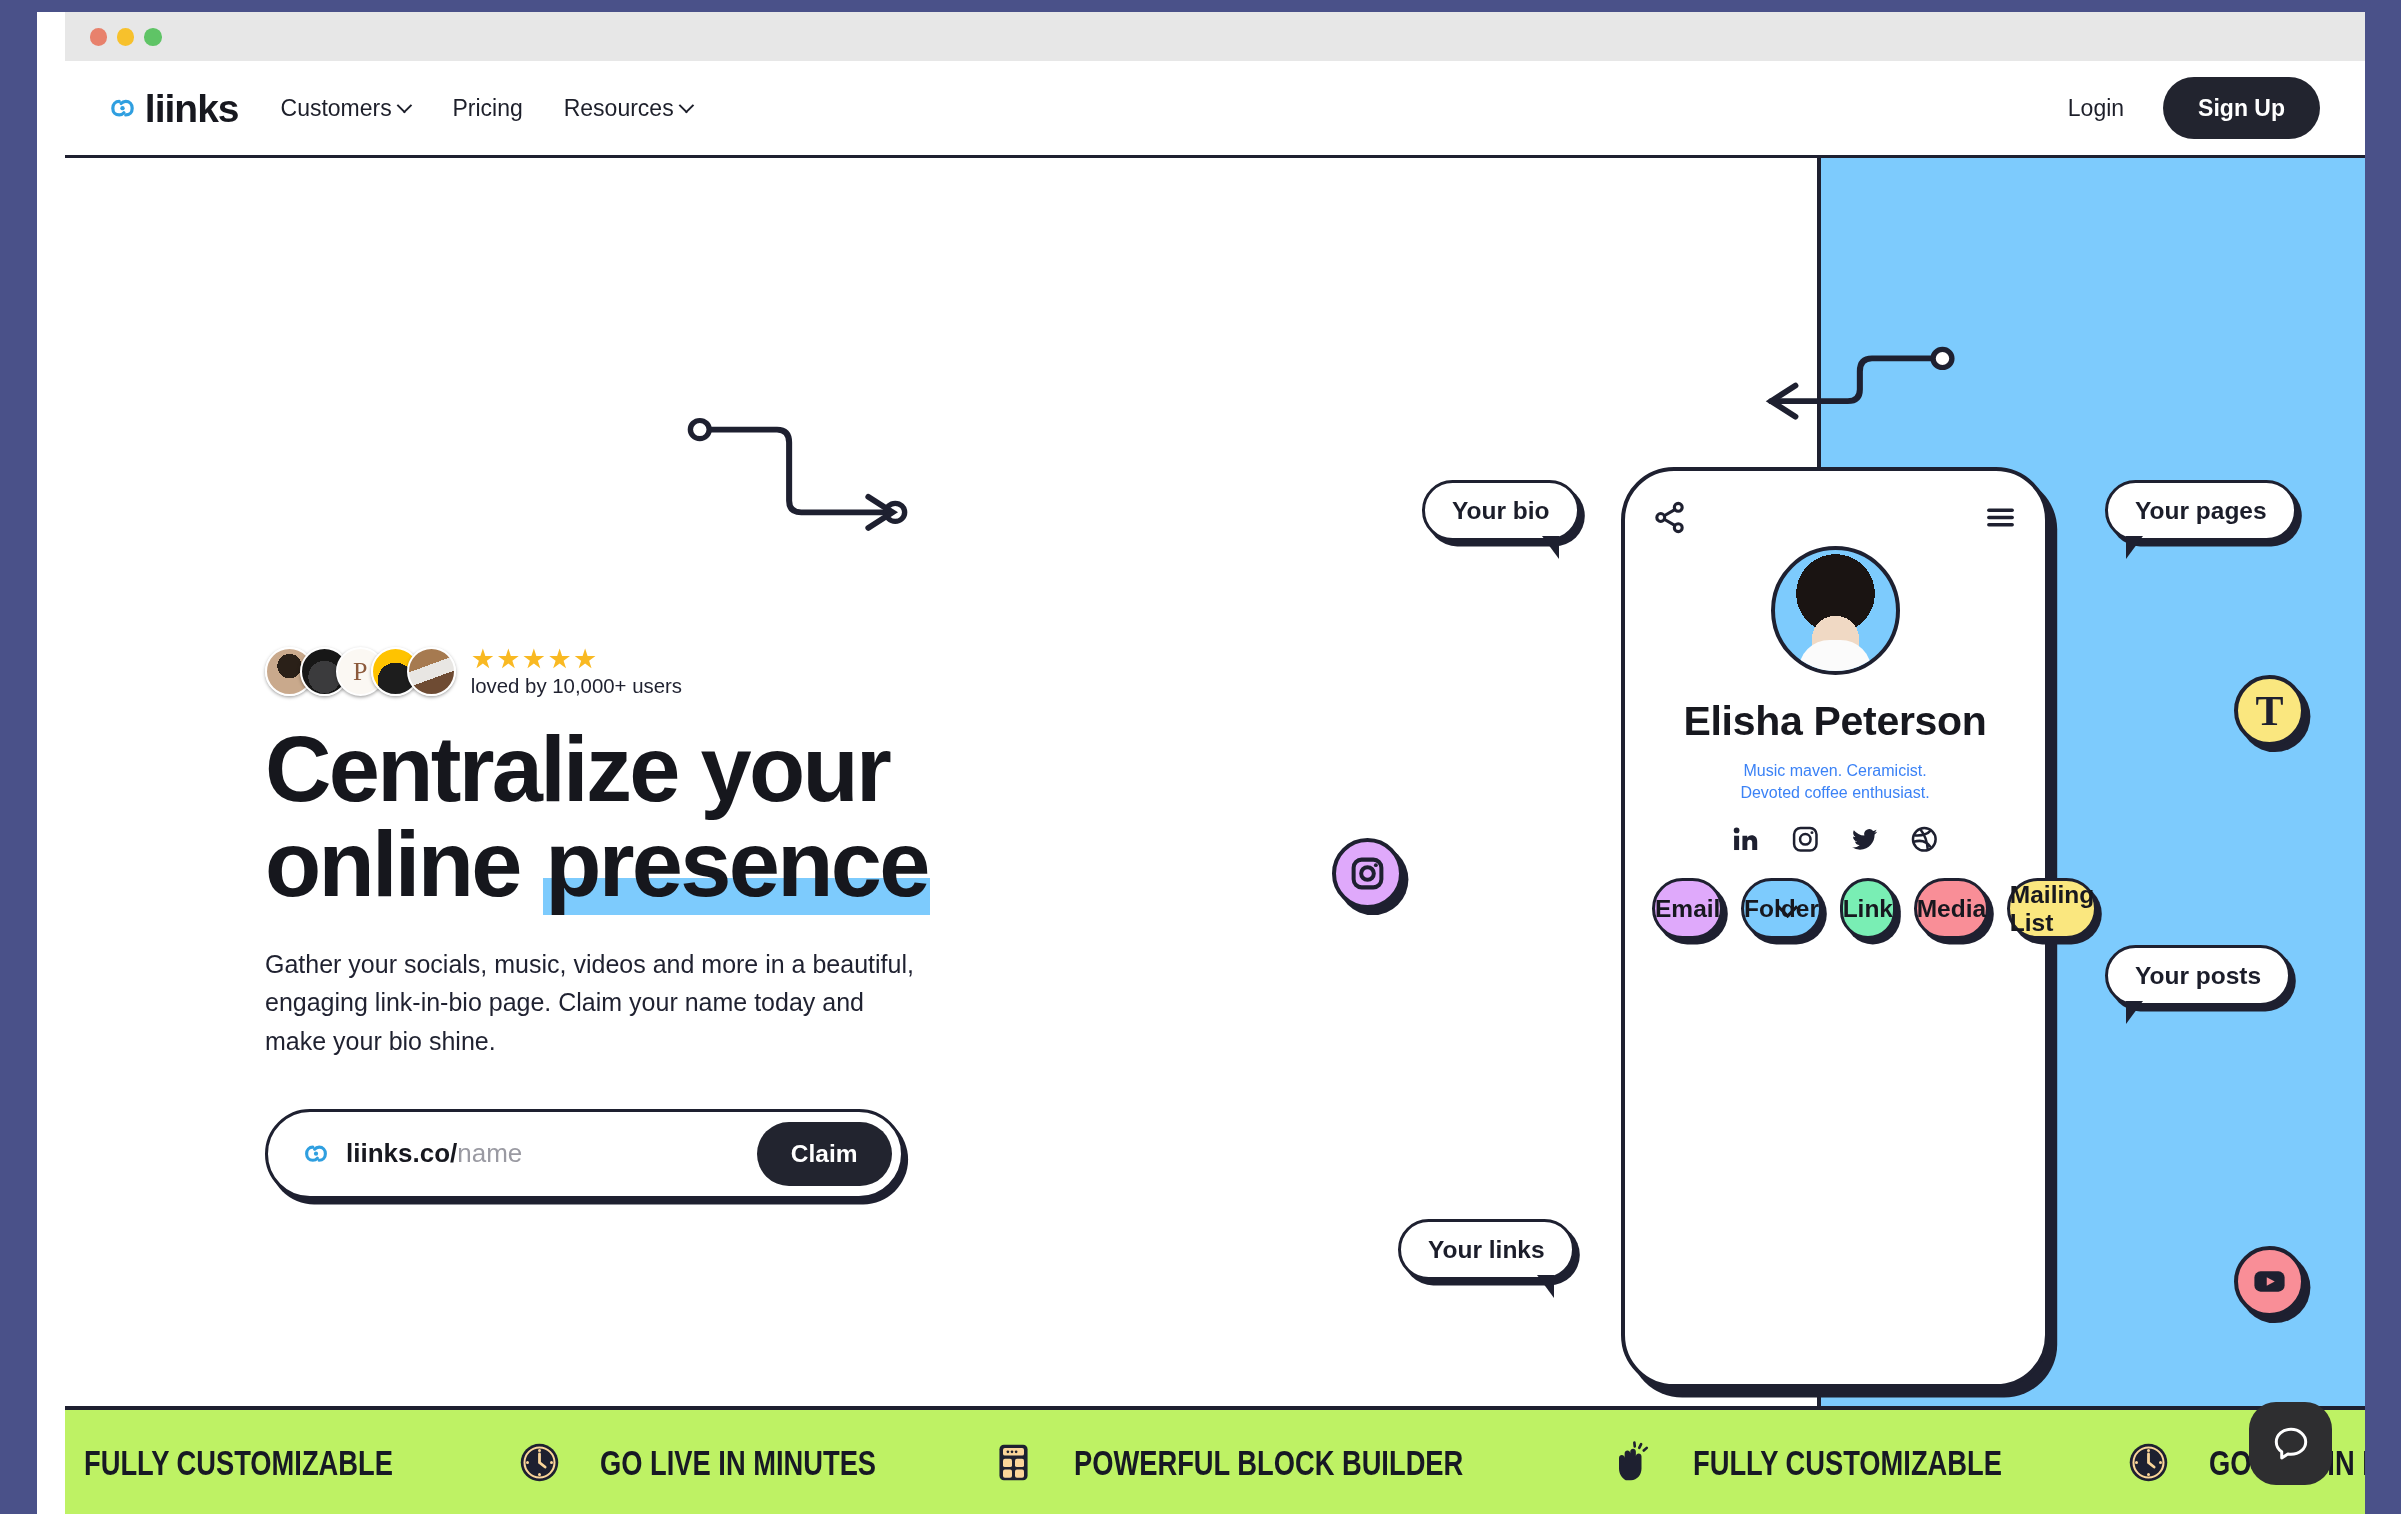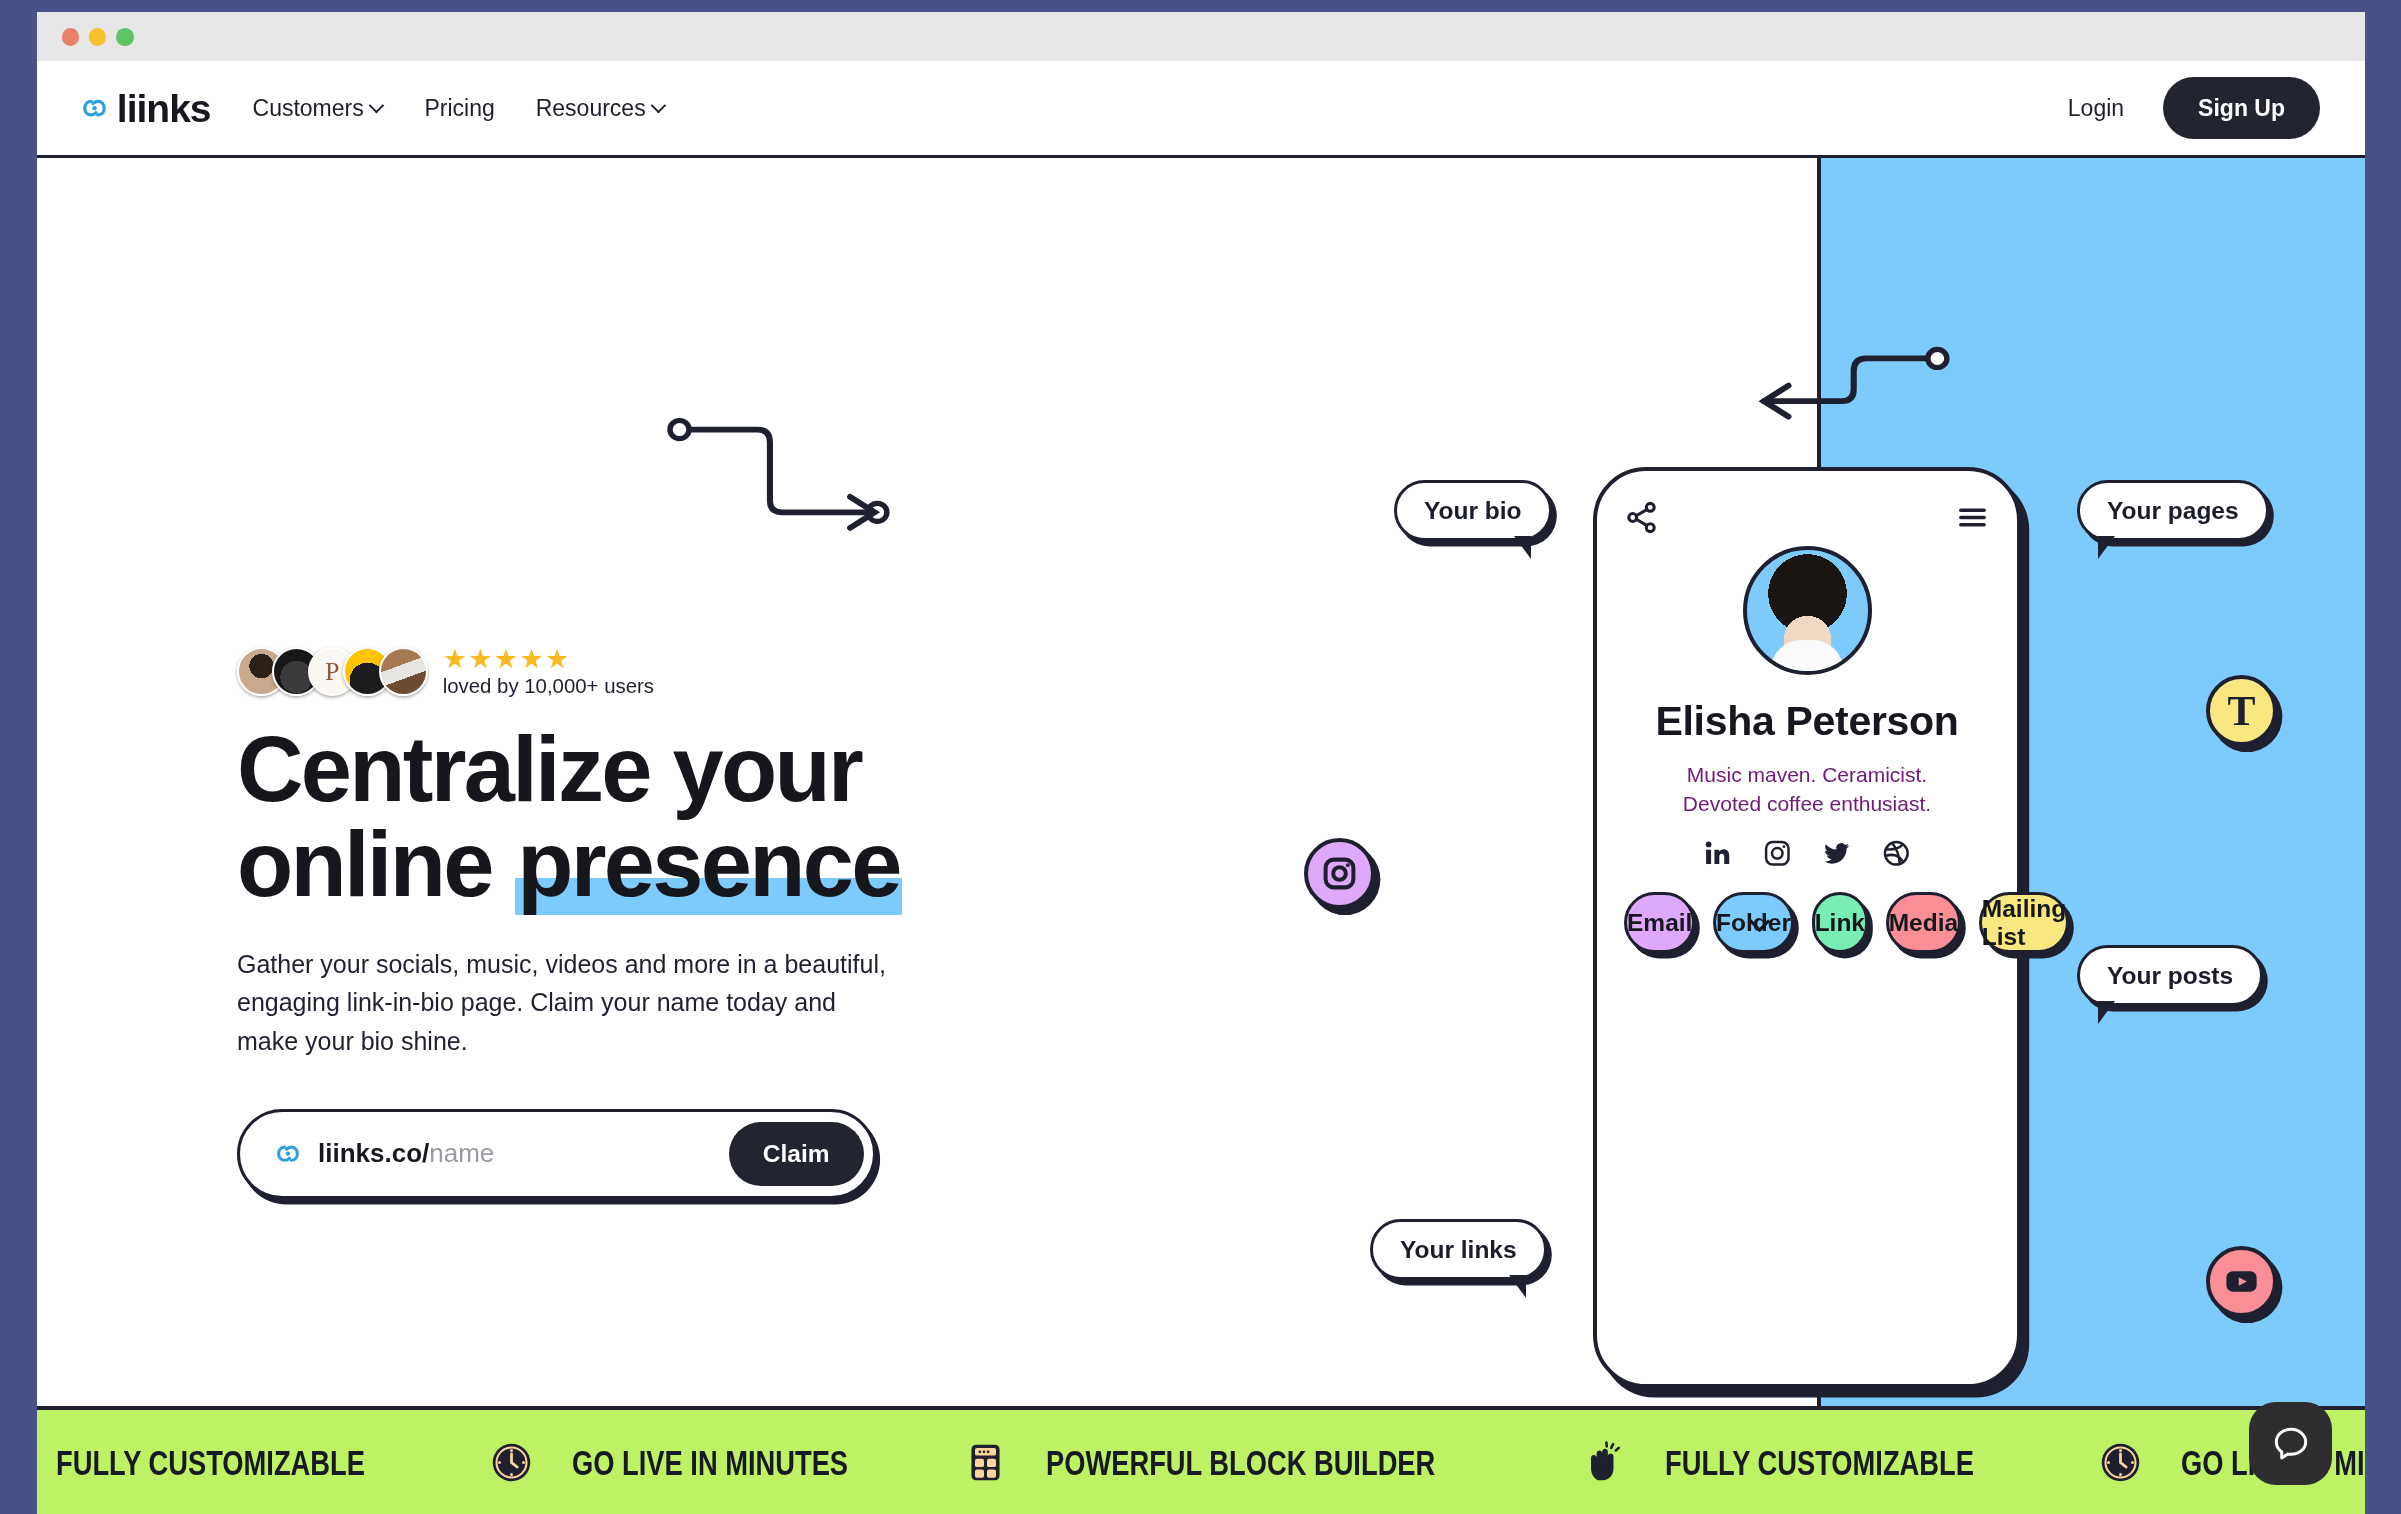--- a/index.html
+++ b/index.html
@@ -13,20 +13,21 @@
 
   
   .window {
     position: absolute;
     left: 37px; top: 12.2px;
     width: 2328px; height: 1503px;
     background: #fff;
     overflow: hidden;
     display: flex;
     flex-direction: column;
+    padding-left: 28px;
   }
   .titlebar {
     height: 49px;
     background: #e7e7e7;
     display: flex;
     align-items: center;
     padding-left: 24.5px;
     flex: 0 0 auto;
   }
   .traffic { display: flex; gap: 9.5px; }
@@ -170,21 +171,21 @@
   .avatar-big::after {
     content:""; position:absolute; left:50%; bottom:0; transform:translateX(-50%);
     width: 73px; height: 31px; border-radius: 37px 37px 0 0; background:#fbfbfb;
   }
   .profile-name {
     margin-top: 23px; text-align: center;
     font-size: 41px; font-weight: 700; color: #17181f; letter-spacing: -0.3px;
   }
   .profile-bio {
     margin-top: 15px; text-align: center;
-    font-size: 21px; line-height: 1.4; color: #701a75;
+    font-size: 16px; line-height: 1.4; color: #3b82f6;
   }
   .socials { margin-top: 20.4px; display: flex; justify-content: center; gap: 31px; }
   .socials svg { width: 28.6px; height: 28.6px; cursor: pointer; }
 
   .links { margin-top: 24.5px; display: flex; gap: 17.7px; }
   .link-btn {
     height: 61px; border: 3.4px solid #1e2030; border-radius: 35px;
     box-shadow: 4.8px 5.4px 0 #1e2030;
     display: flex; align-items: center; justify-content: center;
     font-size: 24.5px; font-weight: 700; color: #17181f;

